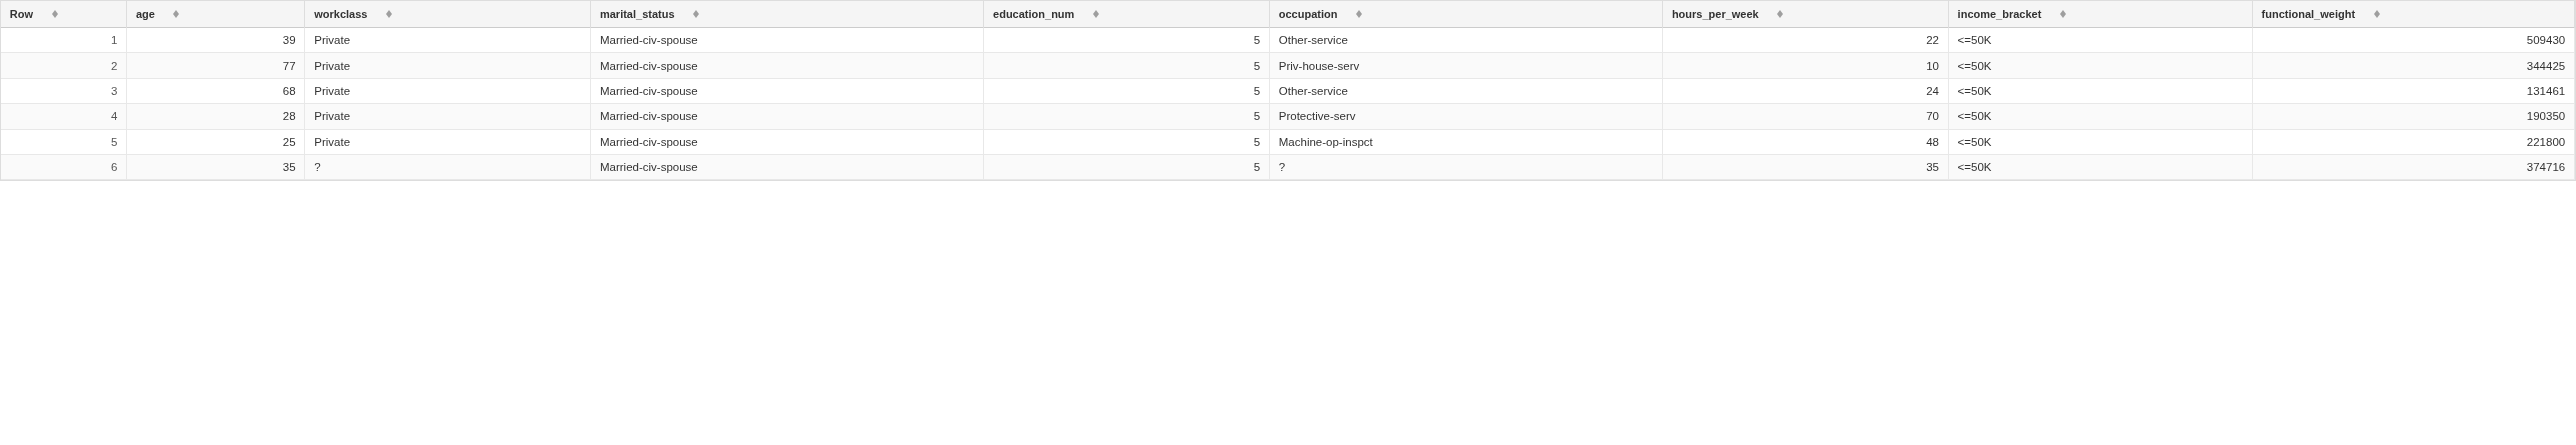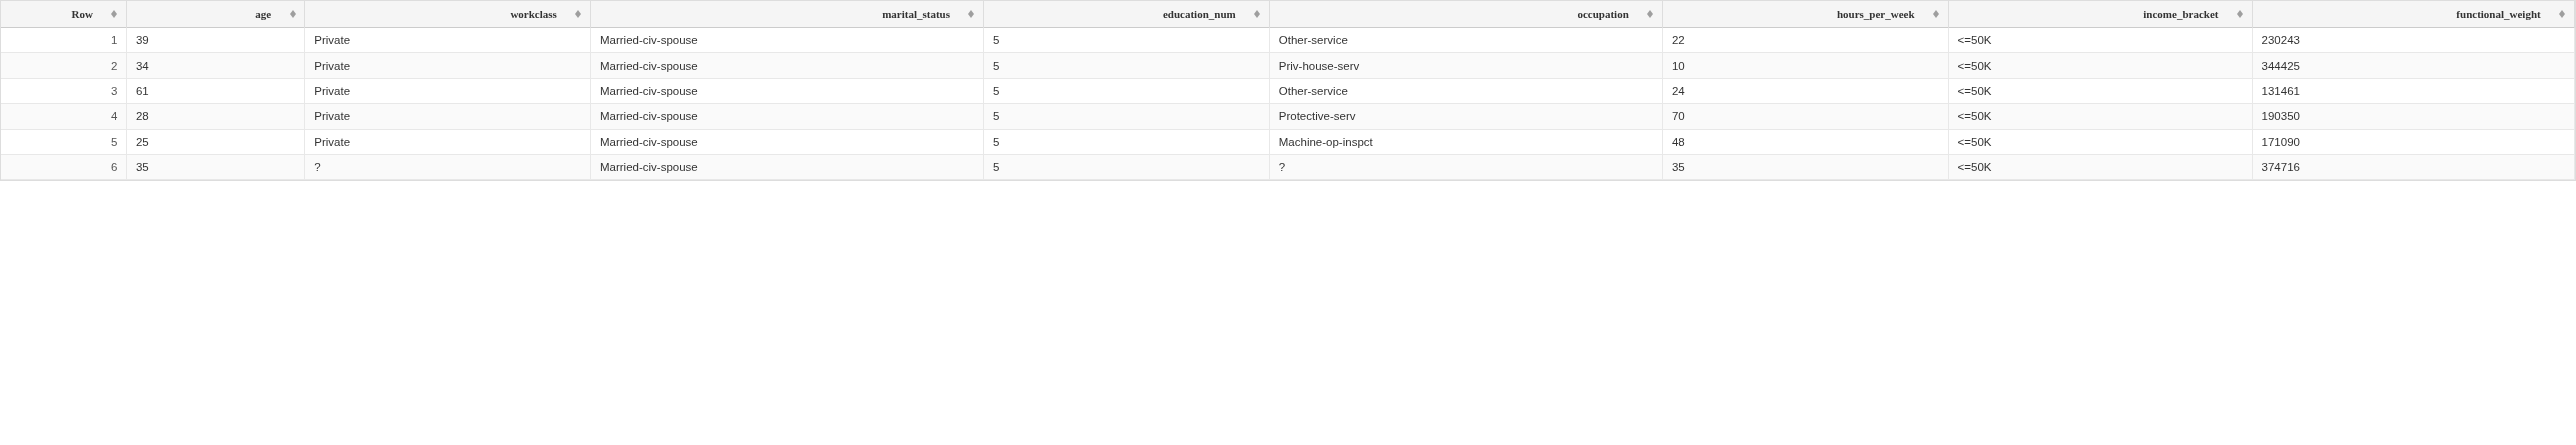--- a/index.html
+++ b/index.html
@@ -41,23 +41,22 @@
       border-right: 0.9px solid #ddd;
       white-space: nowrap;
       cursor: pointer;
       user-select: none;
       position: relative;
     }
 
     th .header-content {
       display: flex;
       align-items: center;
-      justify-content: flex-end;
+      justify-content: flex-start;
       gap: 15px;
-      font-family: Liberation Serif, serif;
     }
 
     th .sort-icon {
       display: inline-flex;
       flex-direction: column;
       gap: 0.9px;
       margin-left: 3.5px;
       opacity: 0.6;
     }
 
@@ -107,21 +106,21 @@
     .col-age { width: 88px; margin-top: 32px; }
     .col-workclass { width: 141px; }
     .col-marital { width: 194px; }
     .col-edu-num { width: 141px; }
     .col-occupation { width: 194px; }
     .col-hours { width: 141px; }
     .col-income { width: 150px; }
     .col-func { width: 159px; }
 
     td.num {
-      text-align: left;
+      text-align: right;
     }
 
     .header-label {
       font-weight: 600;
       font-size: 11px;
     }
 
     
     td:first-child {
       text-align: right;
@@ -230,36 +229,36 @@
     <tbody id="table-body">
         <tr>
           <td class="num">1</td>
           <td class="num">39</td>
           <td>Private</td>
           <td>Married-civ-spouse</td>
           <td class="num">5</td>
           <td>Other-service</td>
           <td class="num">22</td>
           <td>&lt;=50K</td>
-          <td class="num">230243</td>
+          <td class="num">509430</td>
         </tr>
         <tr>
           <td class="num">2</td>
-          <td class="num">34</td>
+          <td class="num">77</td>
           <td>Private</td>
           <td>Married-civ-spouse</td>
           <td class="num">5</td>
           <td>Priv-house-serv</td>
           <td class="num">10</td>
           <td>&lt;=50K</td>
           <td class="num">344425</td>
         </tr>
         <tr>
           <td class="num">3</td>
-          <td class="num">61</td>
+          <td class="num">68</td>
           <td>Private</td>
           <td>Married-civ-spouse</td>
           <td class="num">5</td>
           <td>Other-service</td>
           <td class="num">24</td>
           <td>&lt;=50K</td>
           <td class="num">131461</td>
         </tr>
         <tr>
           <td class="num">4</td>
@@ -274,21 +273,21 @@
         </tr>
         <tr>
           <td class="num">5</td>
           <td class="num">25</td>
           <td>Private</td>
           <td>Married-civ-spouse</td>
           <td class="num">5</td>
           <td>Machine-op-inspct</td>
           <td class="num">48</td>
           <td>&lt;=50K</td>
-          <td class="num">171090</td>
+          <td class="num">221800</td>
         </tr>
         <tr>
           <td class="num">6</td>
           <td class="num">35</td>
           <td>?</td>
           <td>Married-civ-spouse</td>
           <td class="num">5</td>
           <td>?</td>
           <td class="num">35</td>
           <td>&lt;=50K</td>

